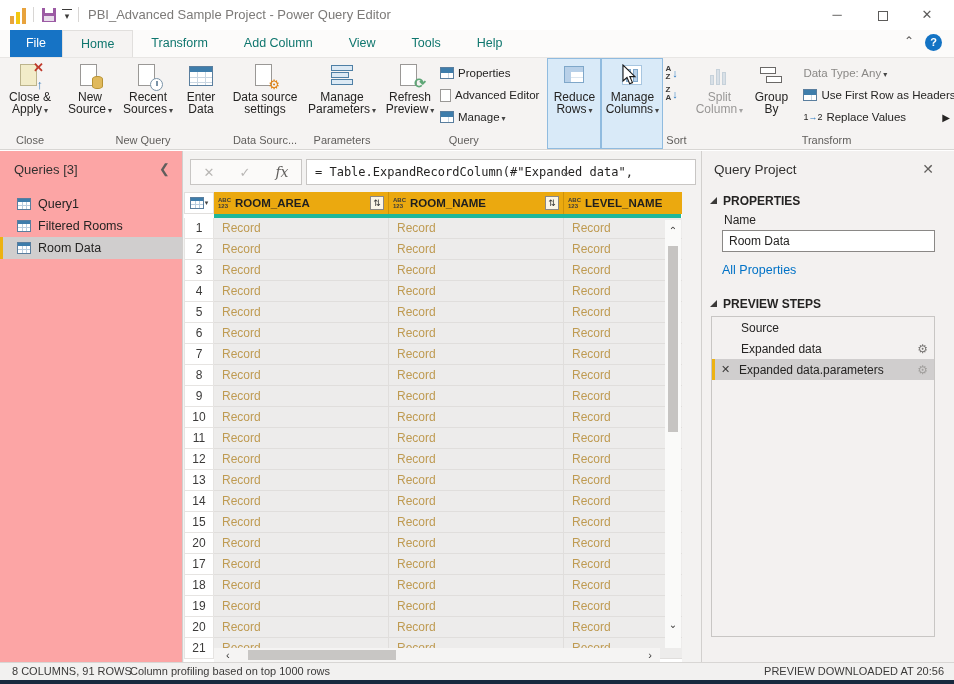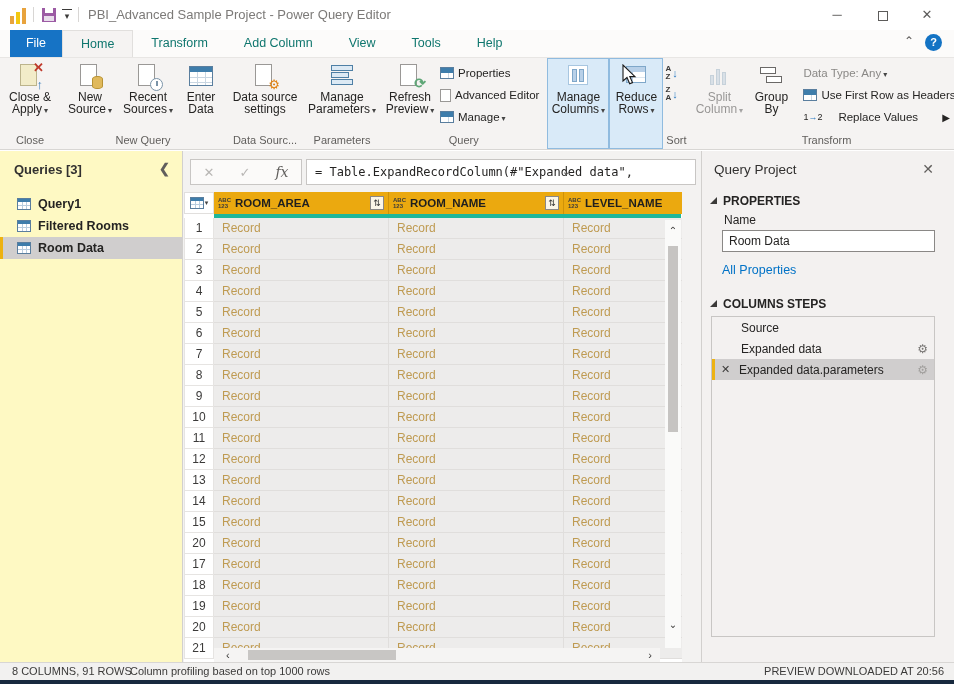--- a/index.html
+++ b/index.html
@@ -73,31 +73,31 @@
   .mini-table.sm { width:14px; height:12px; }
   .doc-sm { display:inline-block; width:11px; height:13px; background:#fff; border:1px solid #9a9896; }
   .sort-ico { width:22px; height:17px; margin:2px 0; font-size:8px; font-weight:bold; color:#3b3a39; display:flex; align-items:center; }
   .sort-ico .col { display:flex; flex-direction:column; line-height:8px; }
   .sort-ico .ar { color:#2B79C2; font-size:11px; margin-left:1px; }
   .ico-split { position:absolute; left:4px; top:4px; width:18px; height:18px; display:flex; align-items:flex-end; gap:2px; }
   .ico-split i { width:4px; background:#B9CBDB; border:1px solid #8FA8BE; }
   .ico-gb { position:absolute; left:2px; top:4px; width:22px; height:16px; }
   .ico-gb i { position:absolute; border:1px solid #6a6867; background:#fff; width:16px; height:7px; }
   .ico-gb i:first-child { left:0; top:0; } .ico-gb i:last-child { right:0; bottom:0; }
-  .rv-ico { font-size:9px; color:#252423; margin-right:16px; }
+  .rv-ico { font-size:9px; color:#252423; margin-right:4px; }
   .rv-ico b { color:#2B79C2; font-weight:normal; }
   .hl { background:#D9EAF8; outline:1.5px solid #90BBDF; outline-offset:-1px; }
   .gray-text { color:#8A8886; }
   .ribbon-more { position:absolute; right:4px; top:112px; font-size:10px; color:#252423; }
 
   
   .main-bg { position:absolute; left:0; top:151px; width:954px; height:511px; background:#F3F2F1; }
 
   
-  .qpanel { position:absolute; left:0; top:151px; width:183px; height:511px; background:#fef9c3; border-right:1px solid #D2D0CE;font-weight:bold; }
+  .qpanel { position:absolute; left:0; top:151px; width:183px; height:511px; background:#fca5a5; border-right:1px solid #D2D0CE; }
   .qpanel-h { position:absolute; left:14px; top:11px; font-size:13px; color:#323130; }
   .qpanel-collapse { position:absolute; right:12px; top:10px; font-size:13px; color:#605E5C; }
   .qlist { position:absolute; left:0; top:42px; width:100%; }
   .q-item { height:22px; display:flex; align-items:center; padding-left:14px; border-left:3px solid transparent; font-size:12.5px; color:#252423; }
   .q-item.selected { background:#D0CECE; border-left-color:#EDB211; }
   .tbl-icon { width:14px; height:12px; border:1px solid #5a7e9e; margin-right:7px; flex:none; background:
       linear-gradient(#3E7DAB 0 3px, transparent 3px),
       linear-gradient(90deg, transparent 0 4px, #b9cdde 4px 5px, transparent 5px 8px, #b9cdde 8px 9px, transparent 9px),
       linear-gradient(transparent 0 6px, #b9cdde 6px 7px, transparent 7px); background-color:#fff; }
 
@@ -291,39 +291,39 @@
           <div class="smallrow">
             <span class="sico mini-table sm"></span>
             <span class="caret">Manage</span>
           </div>
         </div>
       </div>
       <div class="glabel">Query</div>
     </div>
     <div class="rgroup hl">
       <div class="btns">
+        <div class="bigbtn" style="width:50px">
+          <div class="ico">
+              <span class="ico-rr"></span>
+            </div>
+          <div class="lbl caret">Reduce Rows</div>
+        </div>
+      </div>
+      <div class="glabel"></div>
+    </div>
+    <div class="rgroup hl">
+      <div class="btns">
         <div class="bigbtn" style="width:58px">
           <div class="ico">
               <span class="ico-mc">
                 <i></i>
                 <i></i>
               </span>
             </div>
           <div class="lbl caret">Manage Columns</div>
-        </div>
-      </div>
-      <div class="glabel"></div>
-    </div>
-    <div class="rgroup hl">
-      <div class="btns">
-        <div class="bigbtn" style="width:50px">
-          <div class="ico">
-              <span class="ico-rr"></span>
-            </div>
-          <div class="lbl caret">Reduce Rows</div>
         </div>
       </div>
       <div class="glabel"></div>
     </div>
     <div class="rgroup">
       <div class="btns" style="flex-direction:column; align-items:center; padding-top:2px">
         <div class="sort-ico">
             <span class="col">
               <span>A</span>
               <span>Z</span>
@@ -587,21 +587,21 @@
   <div class="rpanel">
     <div class="rp-title">Query Project</div>
     <span class="rp-close">✕</span>
     <div class="sec-h" style="top:43px">
       <span class="tri"></span><span>PROPERTIES</span>
     </div>
     <div class="rp-name-lbl">Name</div>
     <div class="rp-input">Room Data</div>
     <div class="rp-link">All Properties</div>
     <div class="sec-h" style="top:146px">
-      <span class="tri"></span><span>COLUMNS STEPS</span>
+      <span class="tri"></span><span>PREVIEW STEPS</span>
     </div>
     <div class="steps-box">
         <div class="step">
           <span class="slbl">Source</span>
         </div>
         <div class="step">
           <span class="slbl">Expanded data</span>
           <span class="gear">⚙</span>
         </div>
         <div class="step selected">

